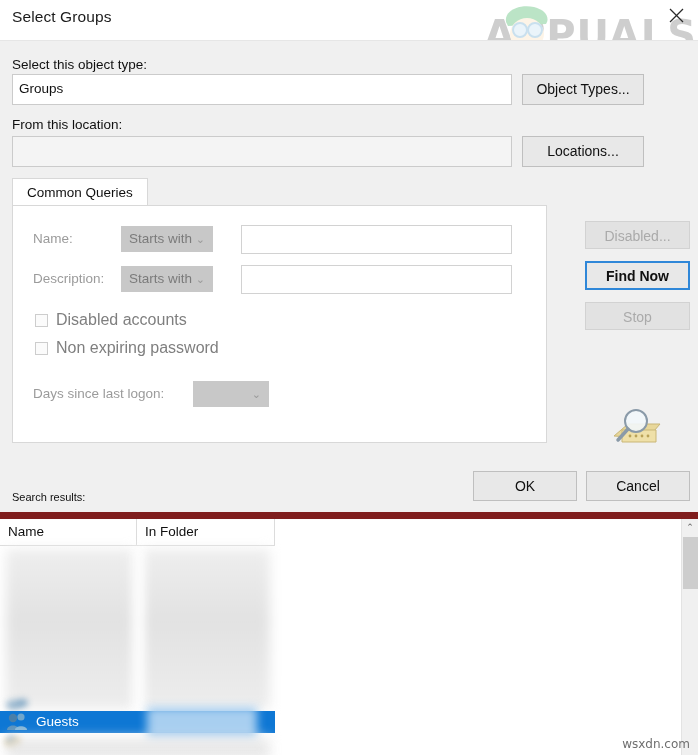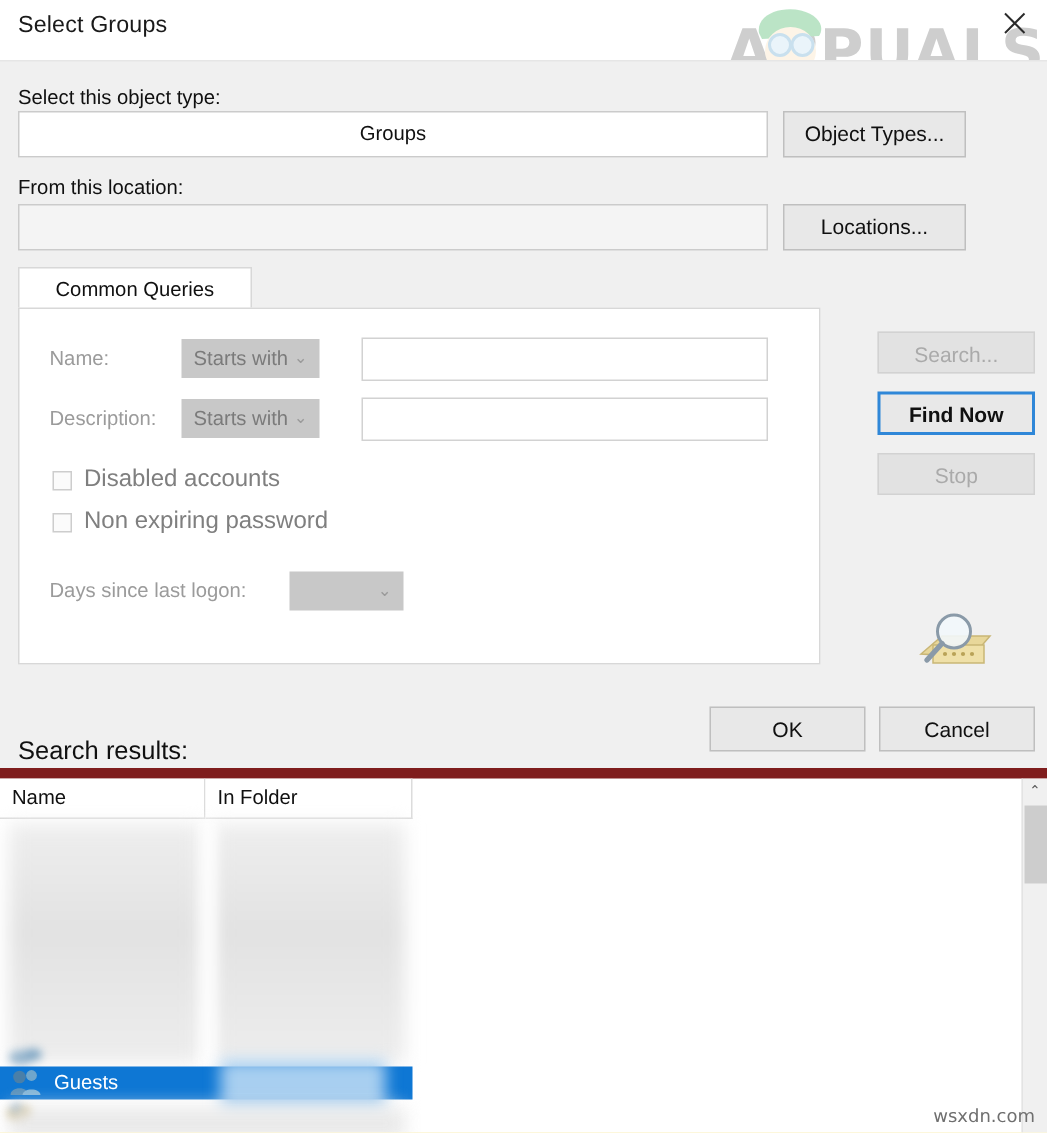--- a/index.html
+++ b/index.html
@@ -76,21 +76,20 @@
 
   .textbox {
     position: absolute;
     background: #ffffff;
     border: 1px solid #cbcbcb;
     box-sizing: border-box;
     font-size: 13.5px;
     color: #101010;
     padding: 4px 6px;
     line-height: 20px;
-    text-align: center;
   }
   .textbox.readonlyish { background: #f4f4f4; }
 
   .btn {
     position: absolute;
     background: #e8e8e8;
     border: 1px solid #bfbfbf;
     box-sizing: border-box;
     font-size: 14px;
     color: #101010;
@@ -115,21 +114,21 @@
   
   .tab-strip {
     position: absolute;
     left: 12px; top: 137px;
     width: 535px; height: 28px;
   }
   .tab {
     position: absolute;
     left: 0; top: 0;
     height: 28px;
-    padding: 0 24px;
+    padding: 0 14px;
     background: #ffffff;
     border: 1px solid #d8d8d8;
     border-bottom: none;
     box-sizing: border-box;
     font-size: 13.5px;
     color: #101010;
     line-height: 27px;
     cursor: pointer;
   }
   .tab-panel {
@@ -191,21 +190,21 @@
   .magnifier {
     position: absolute;
     left: 608px; top: 365px;
     width: 58px; height: 48px;
   }
 
   
   .results-label {
     position: absolute;
     left: 12px; top: 491px;
-    font-size: 17px;
+    font-size: 11px;
     color: #101010;
   }
   .results-area {
     position: absolute;
     left: 0; top: 512px;
     width: 698px; height: 243px;
     background: #ffffff;
     border-top: 7px solid #7f1d1d;
     overflow: hidden;
   }
@@ -358,21 +357,21 @@
       <div class="chk" style="left:22px; top:136px;"></div>
       <div class="chk-label" style="left:43px; top:133px;">Non expiring password</div>
 
       <div class="dim-label" style="left:20px; top:180px;">Days since last logon:</div>
       <div class="combo" style="left:180px; top:175px; width:76px; height:26px;">
         <span></span>
         <span class="caret">⌄</span>
       </div>
     </div>
 
-    <div class="btn disabled" style="left:585px; top:180px; width:105px; height:28px;">Search...</div>
+    <div class="btn disabled" style="left:585px; top:180px; width:105px; height:28px;">Disabled...</div>
     <div class="btn focused" style="left:585px; top:220px; width:105px; height:29px;">Find Now</div>
     <div class="btn disabled" style="left:585px; top:261px; width:105px; height:28px;">Stop</div>
 
     <div class="magnifier">
       <svg width="58" height="48" viewBox="0 0 58 48">
         <path d="M6 30 L20 18 L52 18 L40 32 Z" fill="#e8d79a" stroke="#c9b676" stroke-width="1"></path>
         <path d="M14 36 L14 24 L48 24 L48 36 Z" fill="#efe0a8" stroke="#c9b676" stroke-width="1"></path>
         <circle cx="22" cy="30" r="1.4" fill="#b9a257"></circle>
         <circle cx="28" cy="30" r="1.4" fill="#b9a257"></circle>
         <circle cx="34" cy="30" r="1.4" fill="#b9a257"></circle>

